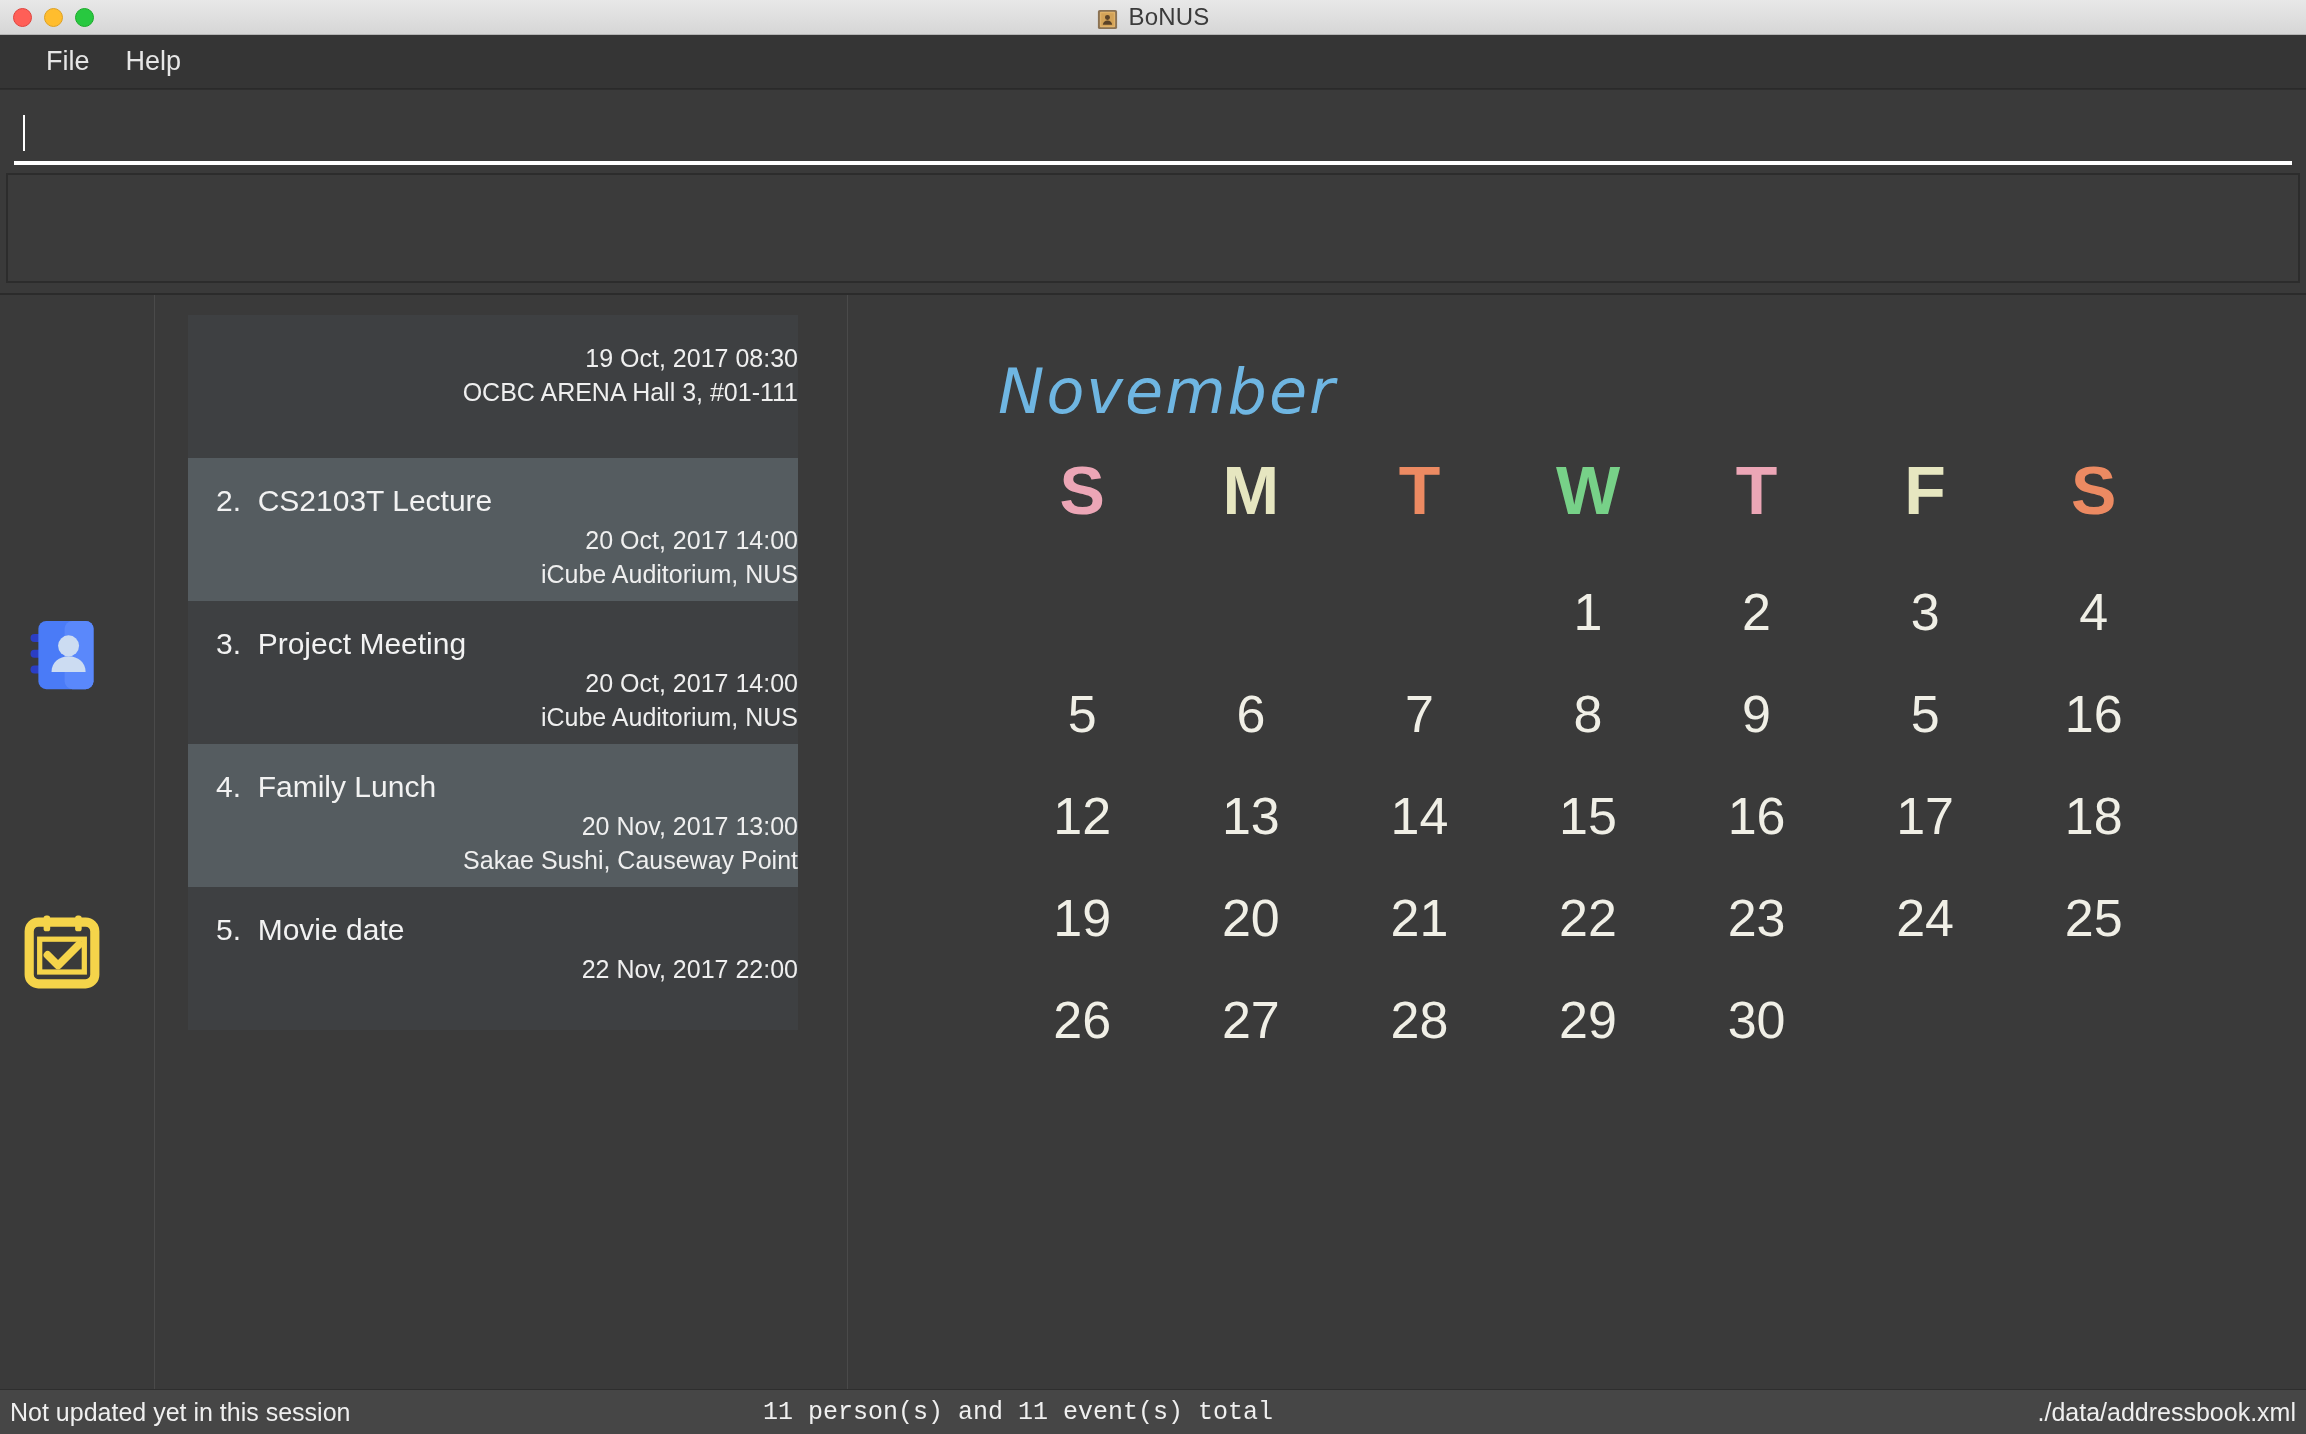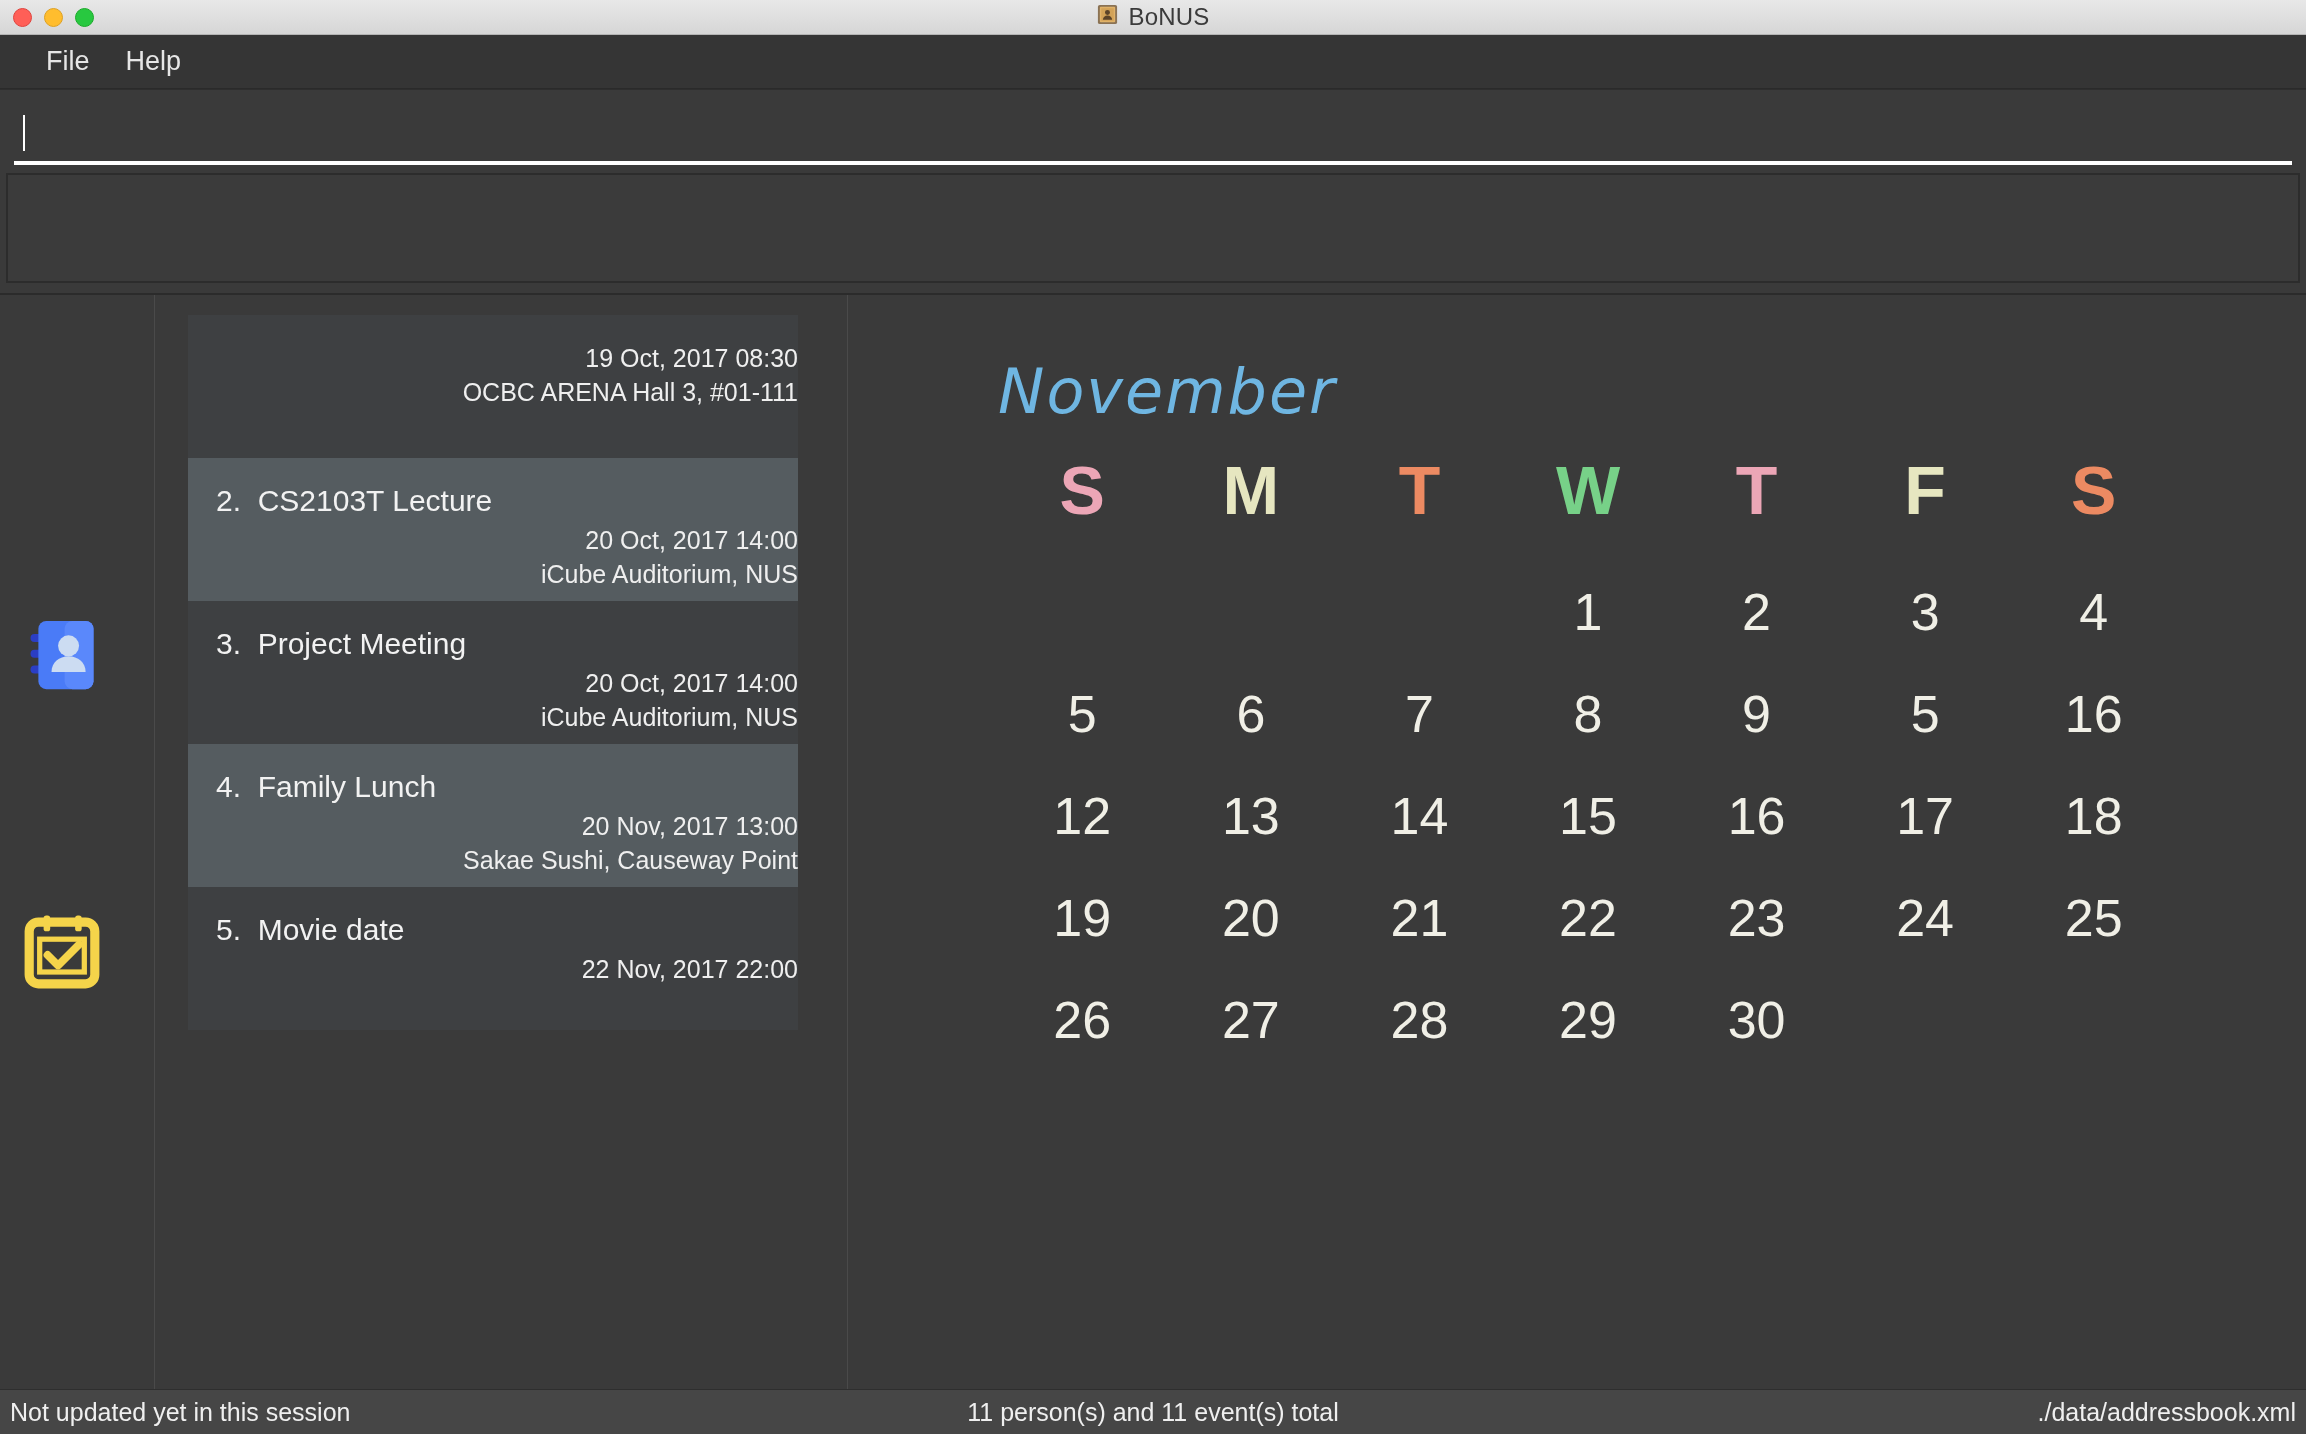--- a/index.html
+++ b/index.html
@@ -44,21 +44,21 @@
     display: block;
   }
   .light.close  { background: #ff5f57; border: 1px solid #e0443e; }
   .light.min    { background: #ffbd2e; border: 1px solid #dea123; }
   .light.max    { background: #28c840; border: 1px solid #1aab29; }
 
   .title-wrap {
     position: absolute;
     left: 0; right: 0;
     display: flex;
-    align-items: flex-start;
+    align-items: flex-end;
     justify-content: center;
     gap: 9px;
     pointer-events: none;
   }
   .title-icon {
     width: 23px; height: 23px;
     display: block;
   }
   .title-text {
     font-size: 24px;
@@ -254,21 +254,21 @@
     height: 45px;
     background: #464646;
     border-top: 1px solid #2e2e2e;
     display: flex;
     align-items: center;
     font-size: 25px;
     color: #efefef;
     padding: 0 6px;
   }
   .status-left   { flex: 0 0 33%; padding-left: 4px; white-space: nowrap; overflow: hidden; }
-  .status-center { flex: 0 0 34%; text-align: center; white-space: nowrap; overflow: hidden; }
+  .status-center { flex: 0 0 34%; text-align: left; white-space: nowrap; overflow: hidden; font-family: Liberation Mono, monospace; }
   .status-right  { flex: 0 0 33%; text-align: right; padding-right: 4px; white-space: nowrap; overflow: hidden; }
 </style>
 </head>
 <body>
 
 <div id="app">
 
   <div class="titlebar">
     <div class="traffic-lights">
       <span class="light close"></span>

